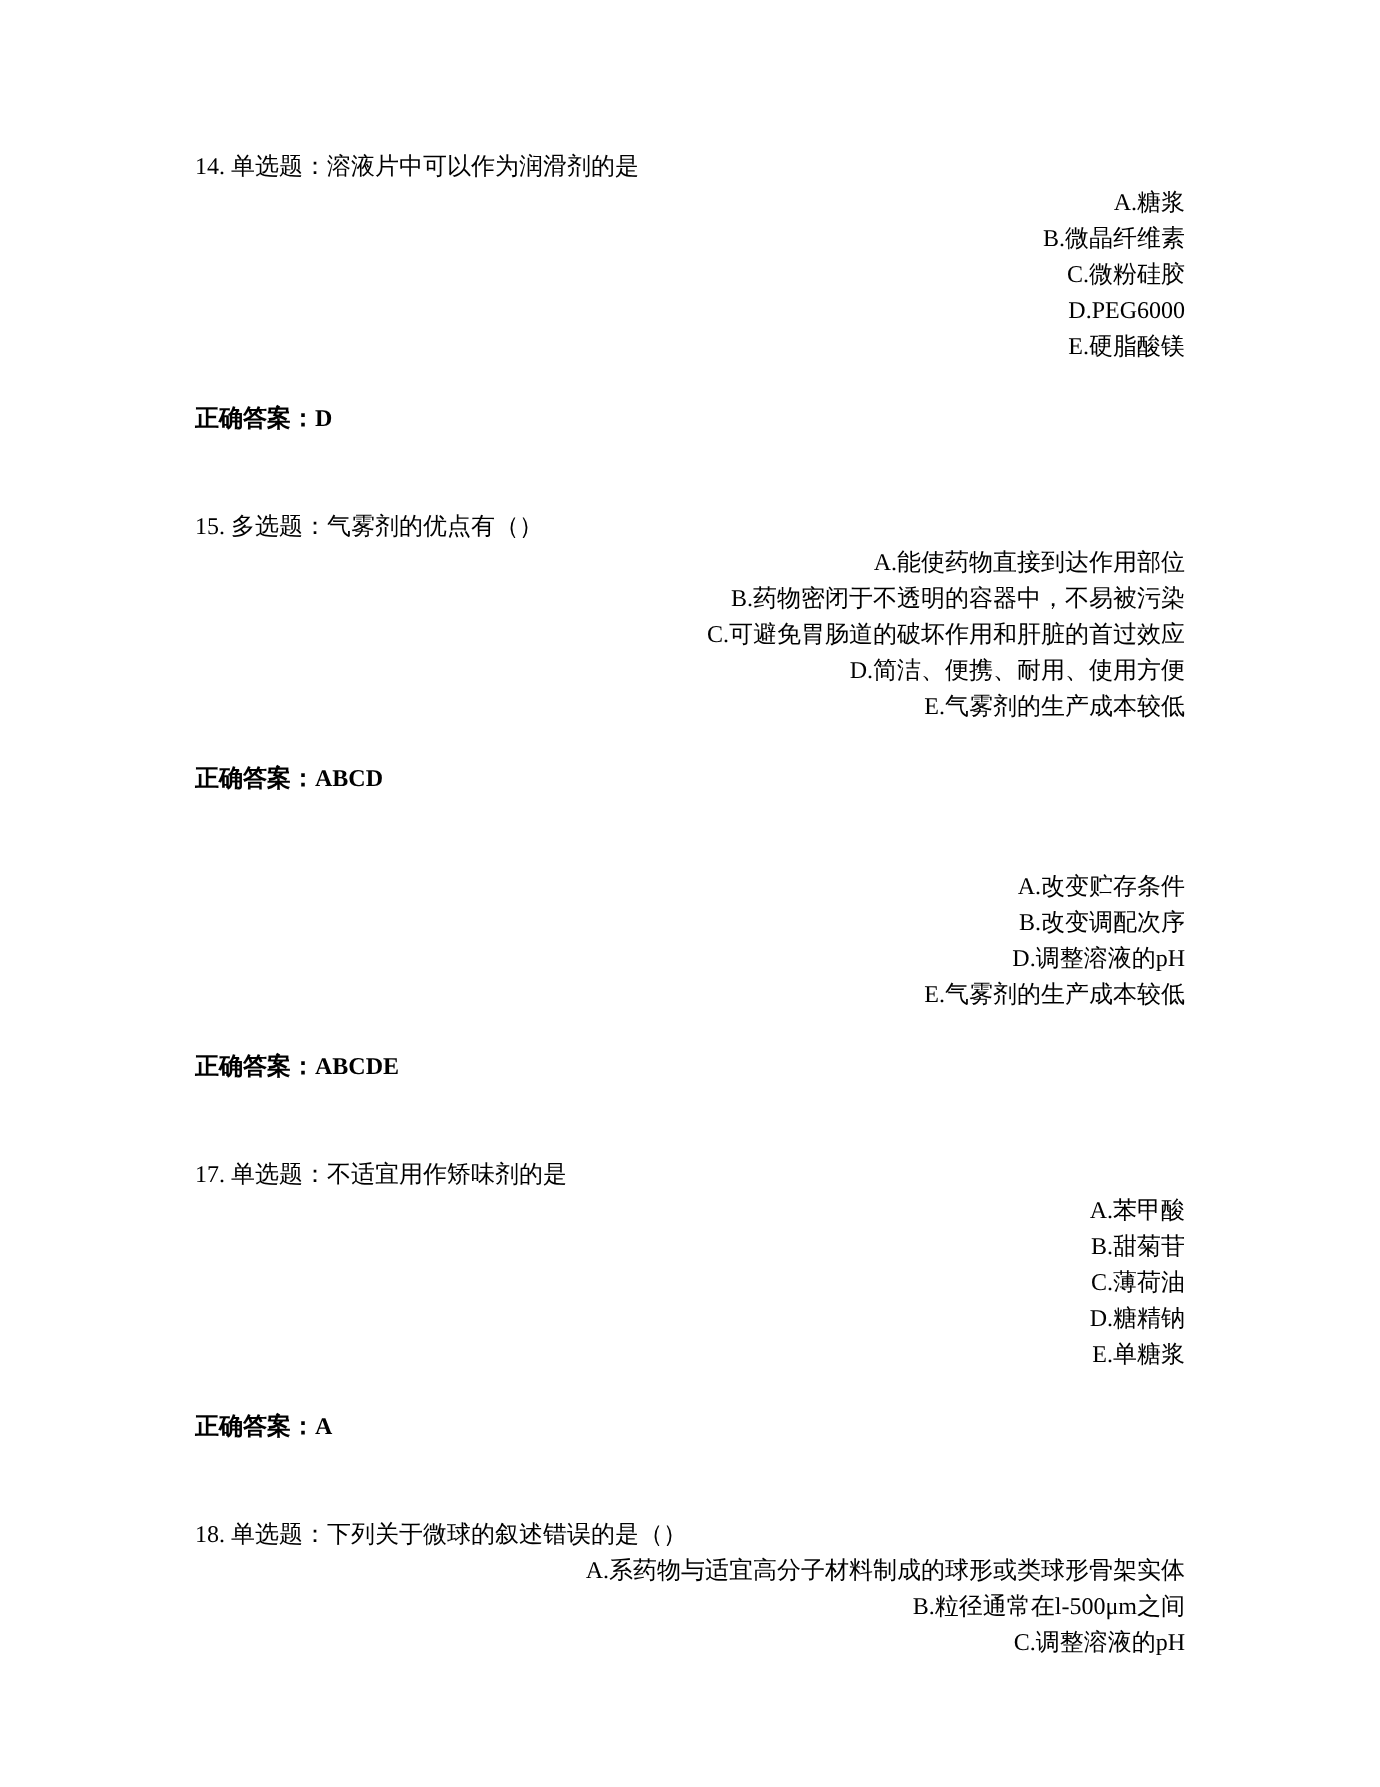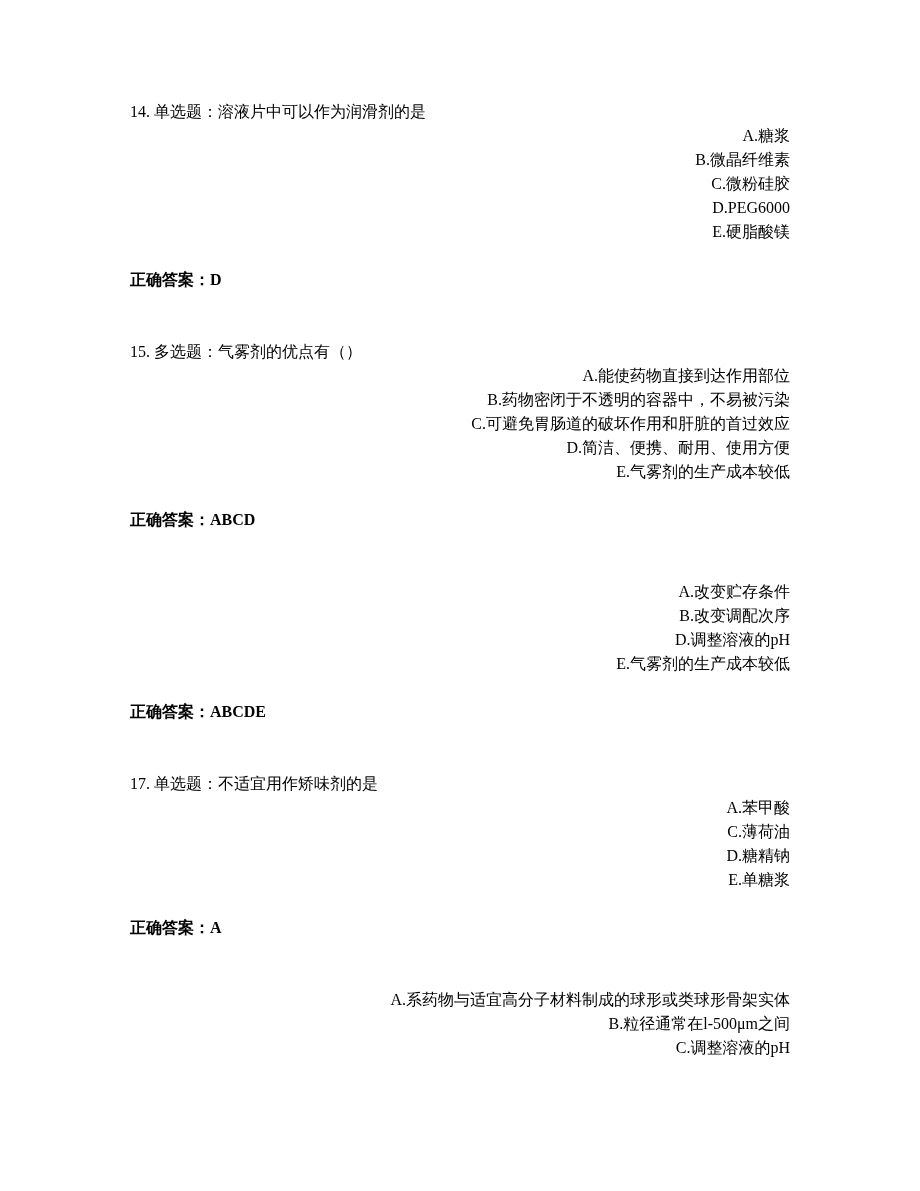--- a/index.html
+++ b/index.html
@@ -62,23 +62,25 @@
   <span class="option">A.改变贮存条件</span>
   <span class="option">B.改变调配次序</span>
   <span class="option">D.调整溶液的pH</span>
   <span class="option">E.气雾剂的生产成本较低</span>
   <span class="answer-label"><span>正确答案：</span><span class="answer-value">ABCDE</span></span>
 </div>
 
 <div class="question-block">
   <span class="question-text"><span>17.</span> <span>单选题：</span><span>不适宜用作矫味剂的是</span></span>
   <span class="option">A.苯甲酸</span>
+  <span class="option">B.甜菊苷</span>
   <span class="option">C.薄荷油</span>
   <span class="option">D.糖精钠</span>
   <span class="option">E.单糖浆</span>
   <span class="answer-label"><span>正确答案：</span><span class="answer-value">A</span></span>
 </div>
 
 <div class="question-block">
+  <span class="question-text"><span>18.</span> <span>单选题：</span><span>下列关于微球的叙述错误的是（）</span></span>
   <span class="option">A.系药物与适宜高分子材料制成的球形或类球形骨架实体</span>
   <span class="option">B.粒径通常在l-500μm之间</span>
   <span class="option">C.调整溶液的pH</span>
 </div>
 
 </body></html>

